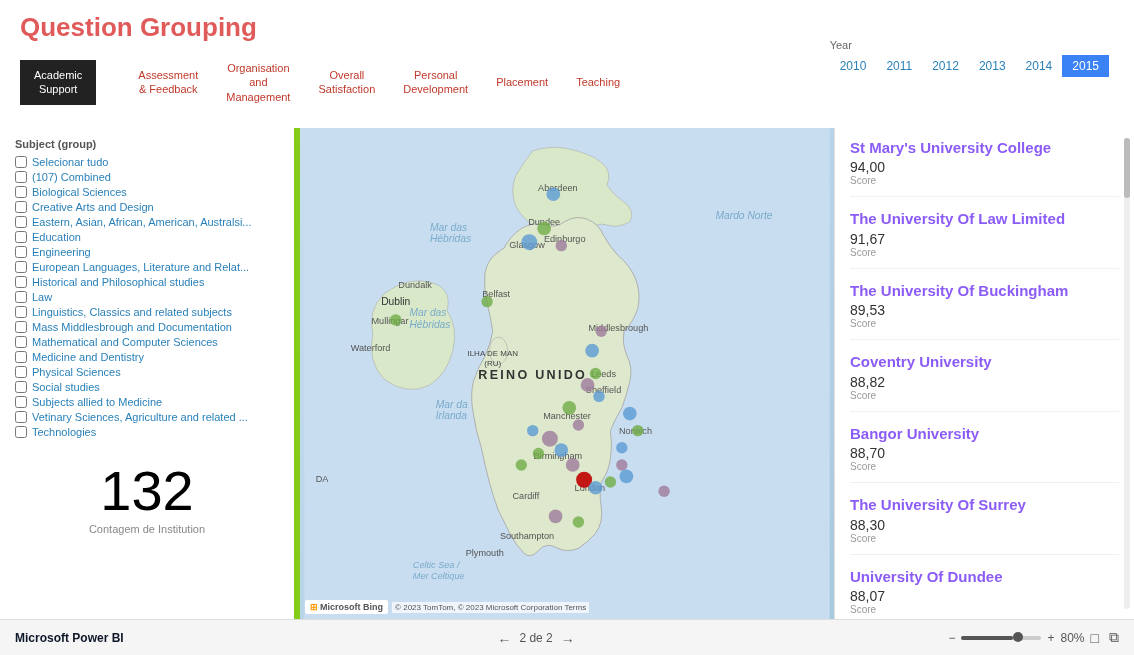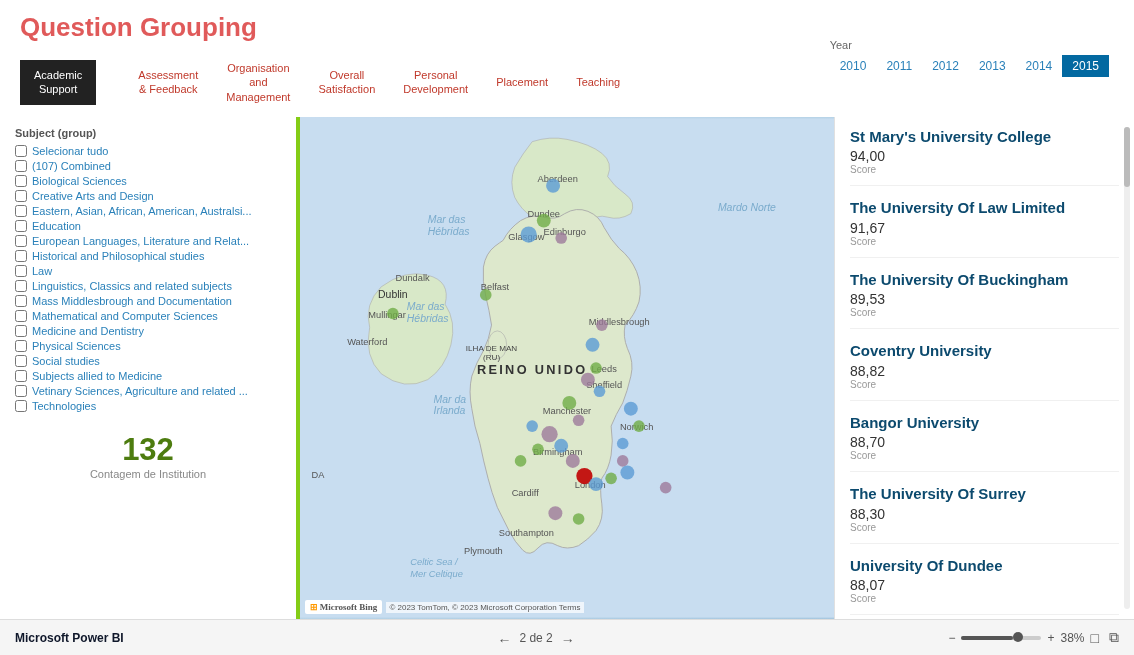--- a/index.html
+++ b/index.html
@@ -13,54 +13,54 @@
 
     
     .nav-tabs { display: flex; align-items: center; gap: 0; }
     .nav-tab { padding: 8px 14px; font-size: 12px; cursor: pointer; color: #c0392b; background: transparent; border: none; text-align: center; line-height: 1.3; white-space: nowrap; }
     .nav-tab.active { background: #222; color: #fff; }
 
     
     .content { display: flex; flex: 1; overflow: hidden; }
 
     
-    .sidebar { width: 300px; min-width: 300px; padding: 10px 15px; border-right: 4px solid #84cc16; overflow-y: auto; }
+    .sidebar { width: 300px; min-width: 300px; padding: 10px 15px; border-right: 6px solid #84cc16; overflow-y: auto; }
     .sidebar-label { font-size: 11px; color: #555; margin-bottom: 6px; font-weight: 600; }
     .checkbox-item { display: flex; align-items: center; gap: 5px; margin-bottom: 3px; font-size: 11px; color: #2980b9; cursor: pointer; }
     .checkbox-item input[type="checkbox"] { width: 12px; height: 12px; accent-color: #2980b9; }
     .count-section { margin-top: 20px; text-align: center; }
-    .count-number { font-size: 31px; font-weight: 700; color: #4d7c0f; }
+    .count-number { font-size: 56px; font-weight: 400; color: #000000; }
     .count-label { font-size: 11px; color: #888; }
 
     
     .map-area { flex: 1; position: relative; background: #d6e8f5; overflow: hidden; }
     .map-placeholder { width: 100%; height: 100%; background: linear-gradient(135deg, #c8ddf0 0%, #b8d4e8 50%, #a8c8e0 100%); position: relative; display: flex; align-items: center; justify-content: center; }
 
     
     .right-panel { width: 300px; min-width: 300px; padding: 10px 15px; border-left: 1px solid #e0e0e0; overflow-y: auto; position: relative; }
 
     .uni-item { margin-bottom: 12px; padding-bottom: 10px; border-bottom: 1px solid #f0f0f0; }
-    .uni-name { font-size: 15px; font-weight: 600; color: #0c4a6e; margin-bottom: 2px; line-height: 1.3; }
+    .uni-name { font-size: 15px; font-weight: 600; color: #8b5cf6; margin-bottom: 2px; line-height: 1.3; }
     .uni-score { font-size: 14px; color: #333; font-weight: 400; }
     .uni-score-label { font-size: 10px; color: #999; }
     .year-btn { padding: 4px 10px; font-size: 12px; border: none; background: transparent; color: #2980b9; cursor: pointer; }
     .year-btn.active { background: #222; color: #fff; }
 
     
     .bottom-bar { height: 36px; background: #f5f5f5; border-top: 1px solid #ddd; display: flex; align-items: center; justify-content: space-between; padding: 0 15px; }
     .powerbi-link { color: #0f172a; font-size: 12px; text-decoration: none; font-weight: 600; }
     .pagination { display: flex; align-items: center; gap: 8px; font-size: 12px; color: #555; }
     .page-arrow { cursor: pointer; color: #555; font-size: 14px; }
     .zoom-section { display: flex; align-items: center; gap: 6px; font-size: 12px; color: #555; }
     .zoom-bar { width: 80px; height: 4px; background: #ccc; position: relative; border-radius: 2px; }
     .zoom-fill { height: 4px; background: #555; border-radius: 2px; width: 65%; }
     .zoom-handle { position: absolute; top: -4px; left: 65%; width: 10px; height: 10px; background: #555; border-radius: 50%; }
     .icon-btn { font-size: 14px; color: #555; cursor: pointer; }
 
-    .header-row { display: flex; align-items: flex-start; position: relative; padding-bottom: 5px; }
+    .header-row { display: flex; align-items: flex-start; position: relative; padding-bottom: 16px; }
     .header-left { flex: 1; }
   </style>
 </head>
 <body>
 
 <div class="main-container">
 
   <div class="header" style="position:relative;">
     <div class="header-row">
       <div class="header-left">
@@ -83,21 +83,21 @@
       </div>
 
       <div style="display:flex;flex-direction:column;align-items:flex-start;margin-left:auto;padding-right:5px;margin-top:27px;">
         <div style="font-size:11px;color:#666;margin-bottom:4px;">Year</div>
         <div style="display:flex;gap:0;">
           <button class="year-btn">2010</button>
           <button class="year-btn">2011</button>
           <button class="year-btn">2012</button>
           <button class="year-btn">2013</button>
           <button class="year-btn">2014</button>
-          <button class="year-btn active" style="background:#0369a1;color:#fff;">2015</button>
+          <button class="year-btn active" style="background:#3b82f6;color:#fff;">2015</button>
         </div>
       </div>
     </div>
   </div>
 
   <div class="content">
 
     <div class="sidebar">
       <div class="sidebar-label">Subject (group)</div>
       <div id="checkbox-list">
@@ -117,20 +117,24 @@
             <input type="checkbox" style="">
             <span>Creative Arts and Design</span>
           </div>
           <div class="checkbox-item">
             <input type="checkbox" style="">
             <span>Eastern, Asian, African, American, Australsi...</span>
           </div>
           <div class="checkbox-item">
             <input type="checkbox" style="">
             <span>Education</span>
+          </div>
+          <div class="checkbox-item">
+            <input type="checkbox" style="">
+            <span>Engineering</span>
           </div>
           <div class="checkbox-item">
             <input type="checkbox" style="">
             <span>European Languages, Literature and Relat...</span>
           </div>
           <div class="checkbox-item">
             <input type="checkbox" style="">
             <span>Historical and Philosophical studies</span>
           </div>
           <div class="checkbox-item">
@@ -266,21 +270,21 @@
 
           <circle cx="315" cy="318" r="5" fill="#9e7b9b" opacity="0.8"></circle>
 
           <circle cx="278" cy="280" r="5" fill="#5b9bd5" opacity="0.8"></circle>
 
           <circle cx="200" cy="265" r="5" fill="#5b9bd5" opacity="0.8"></circle>
           <circle cx="190" cy="295" r="5" fill="#70ad47" opacity="0.8"></circle>
         </svg>
 
         <div style="position:absolute;bottom:5px;left:5px;display:flex;align-items:center;gap:4px;">
-          <div style="background:#fff;padding:2px 5px;border-radius:2px;font-size:9px;font-weight:600;color:#555;font-family:Liberation Serif, serif;">
+          <div style="background:#fff;padding:2px 5px;border-radius:2px;font-size:9px;font-weight:600;color:#555;">
             <span style="color:#f90;font-weight:900;">⊞</span>
             <span>Microsoft Bing</span>
           </div>
           <span style="font-size:8px;color:#555;background:rgba(255,255,255,0.7);padding:1px 3px;">© 2023 TomTom, © 2023 Microsoft Corporation  Terms</span>
         </div>
       </div>
     </div>
 
     <div class="right-panel">
       <div style="width:6px;background:#eee;position:absolute;right:4px;top:10px;bottom:10px;border-radius:3px;">
@@ -334,19 +338,19 @@
       <span>2 de 2</span>
       <span class="page-arrow">→</span>
     </div>
     <div class="zoom-section">
       <span style="cursor:pointer;">−</span>
       <div class="zoom-bar">
         <div class="zoom-fill"></div>
         <div class="zoom-handle"></div>
       </div>
       <span style="cursor:pointer;">+</span>
-      <span>38%</span>
+      <span>80%</span>
       <span class="icon-btn">□</span>
       <span class="icon-btn" style="margin-left:4px;">⧉</span>
     </div>
   </div>
 
 </div>
 
 </body></html>

